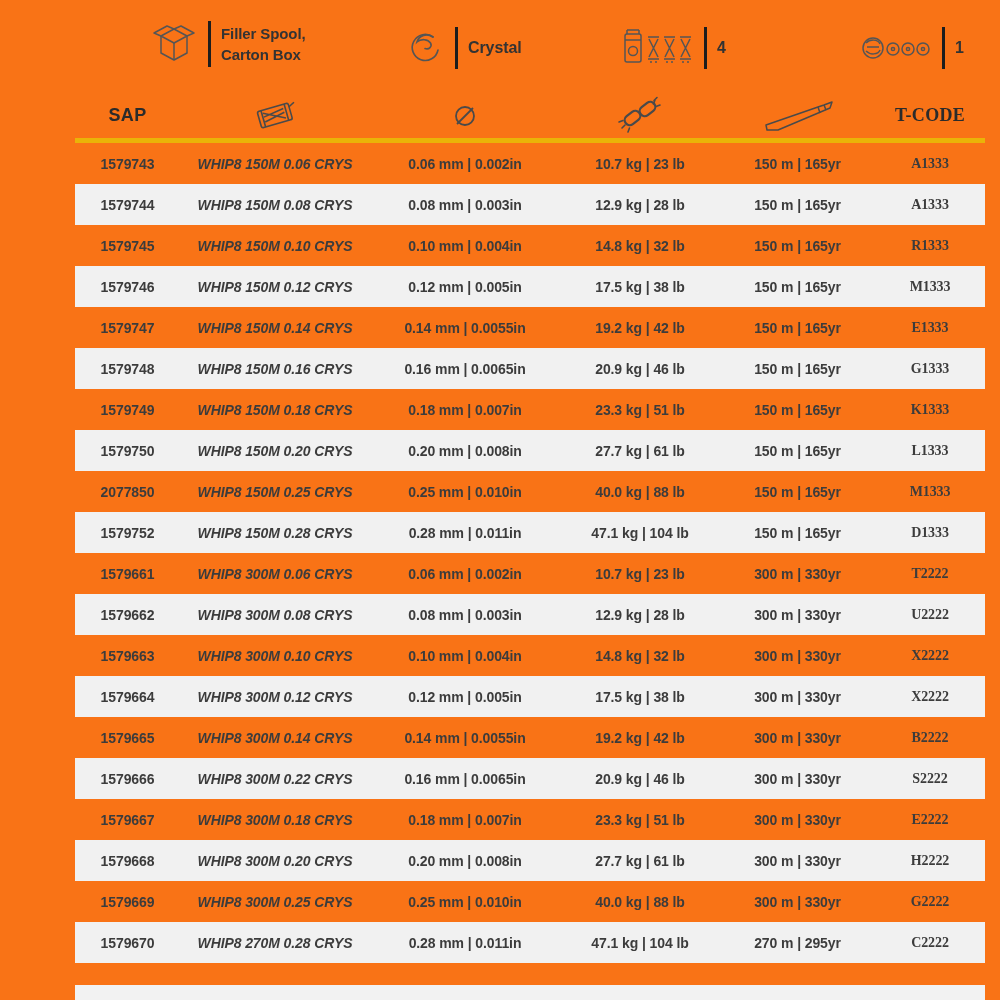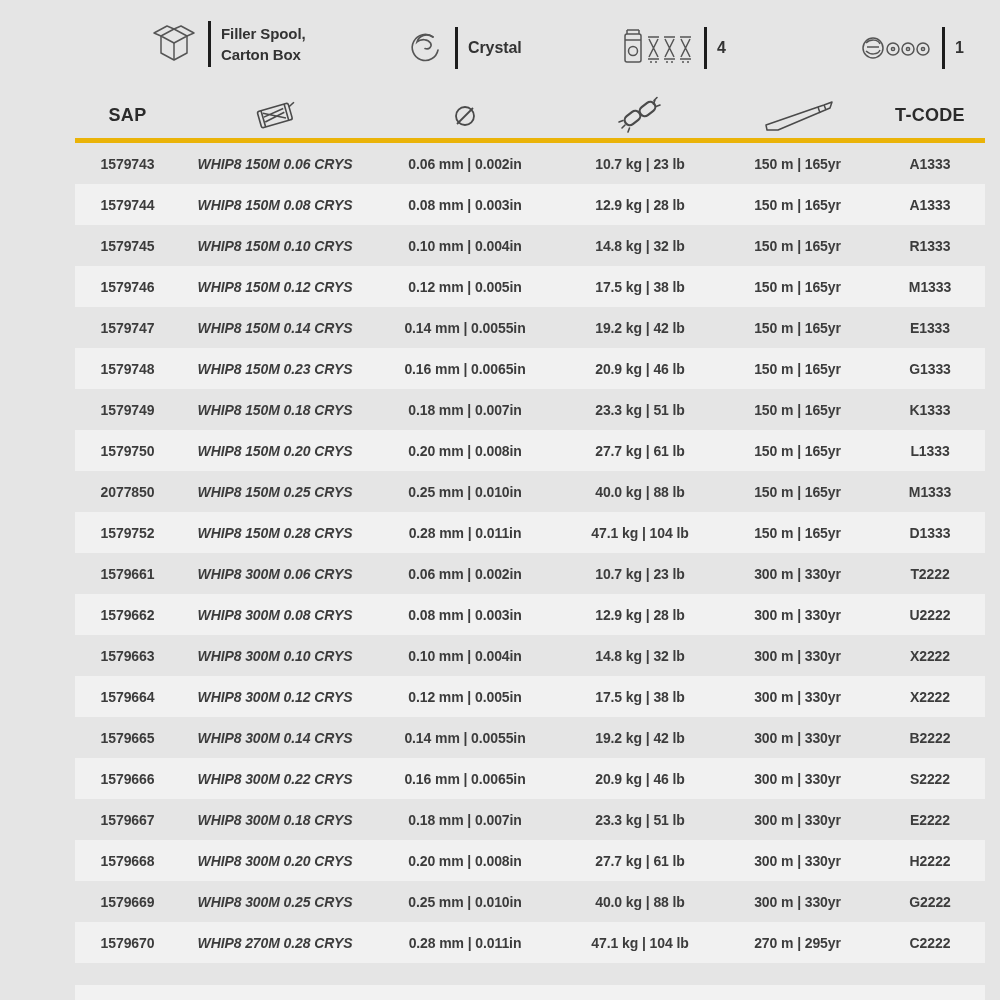--- a/index.html
+++ b/index.html
@@ -1,33 +1,33 @@
 <!DOCTYPE html>
 <html><head>
 <meta charset="utf-8">
 <style>
   html,body { margin:0; padding:0; background:#ffffff; }
   body { width:1000px; height:1000px; font-family:"Liberation Sans", sans-serif; }
-  .sheet { position:relative; width:1000px; height:1000px; background:#e5e5e5; overflow:hidden; }
+  .sheet { position:relative; width:1000px; height:1000px; background:#f97316; overflow:hidden; }
 
   
   .info-item { position:absolute; display:flex; align-items:center; gap:10px; }
   .info-item svg { display:block; }
   .vbar { width:3px; height:46px; background:#1d1d1d; }
   .vbar.short { height:42px; }
   .info-label { font-weight:700; font-size:15px; color:#333; line-height:1.4; letter-spacing:-0.1px; white-space:nowrap; }
   .info-label.big { font-size:16px; }
 
   
   .spec-table { position:absolute; left:75px; top:93px; width:910px; }
   .thead { display:flex; height:45px; align-items:center; border-bottom:5px solid #eab308; }
   .hcell { display:flex; justify-content:center; align-items:center; height:100%;
            font-weight:600; font-size:18px; color:#2b2b2b; letter-spacing:0.3px; }
   .c0 { width:105px; } .c1 { width:190px;font-style:italic; } .c2 { width:190px; }
-  .c3 { width:160px; } .c4 { width:155px; } .c5 { width:110px; }
+  .c3 { width:160px; } .c4 { width:155px; } .c5 { width:110px;font-family:Liberation Serif, serif; }
   .trow { display:flex; height:41px; align-items:center; }
   .trow.alt { background:#f1f1f1;text-align:center; }
   .cell { display:flex; justify-content:center; align-items:center;
           font-weight:700; font-size:14px; color:#3c3c3c; letter-spacing:-0.1px; white-space:nowrap; }
   .bottom-stripe { position:absolute; left:75px; top:985px; width:910px; height:15px; background:#f2f2f2; }
 </style>
 </head>
 <body>
 
 <div class="sheet">
@@ -182,21 +182,21 @@
         <div class="trow">
           <div class="cell c0">1579747</div>
           <div class="cell c1">WHIP8 150M 0.14 CRYS</div>
           <div class="cell c2">0.14 mm | 0.0055in</div>
           <div class="cell c3">19.2 kg | 42 lb</div>
           <div class="cell c4">150 m | 165yr</div>
           <div class="cell c5">E1333</div>
         </div>
         <div class="trow alt">
           <div class="cell c0">1579748</div>
-          <div class="cell c1">WHIP8 150M 0.23 CRYS</div>
+          <div class="cell c1">WHIP8 150M 0.16 CRYS</div>
           <div class="cell c2">0.16 mm | 0.0065in</div>
           <div class="cell c3">20.9 kg | 46 lb</div>
           <div class="cell c4">150 m | 165yr</div>
           <div class="cell c5">G1333</div>
         </div>
         <div class="trow">
           <div class="cell c0">1579749</div>
           <div class="cell c1">WHIP8 150M 0.18 CRYS</div>
           <div class="cell c2">0.18 mm | 0.007in</div>
           <div class="cell c3">23.3 kg | 51 lb</div>

